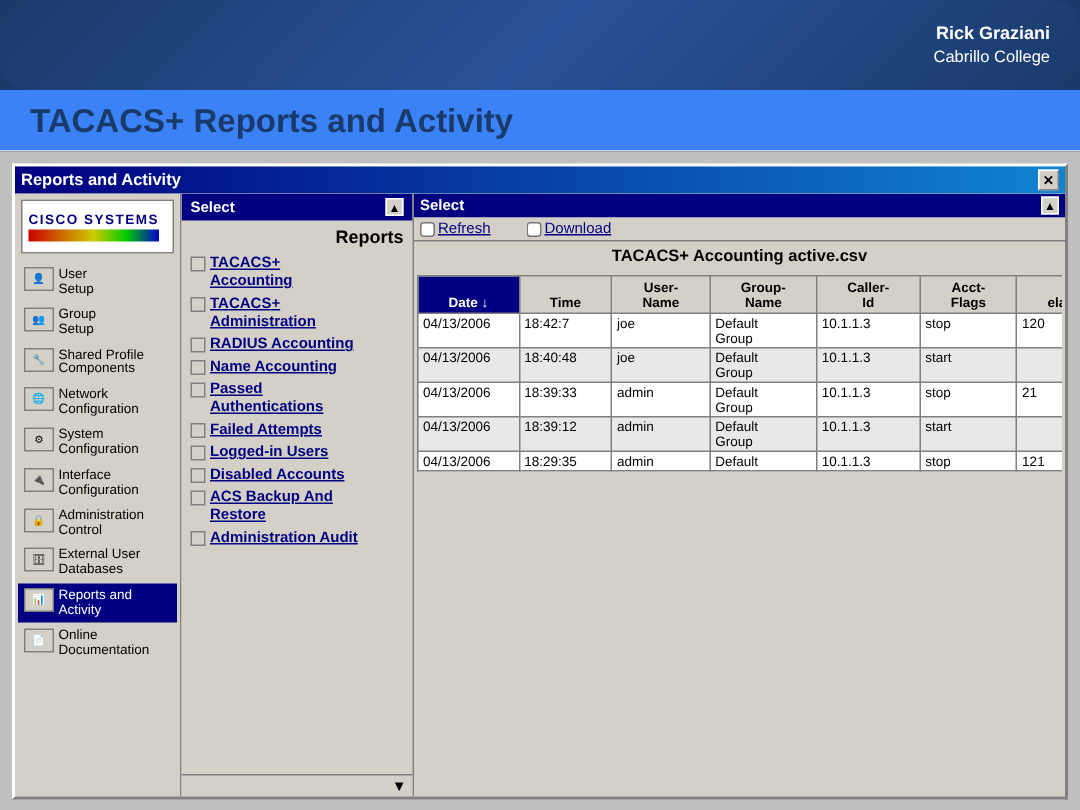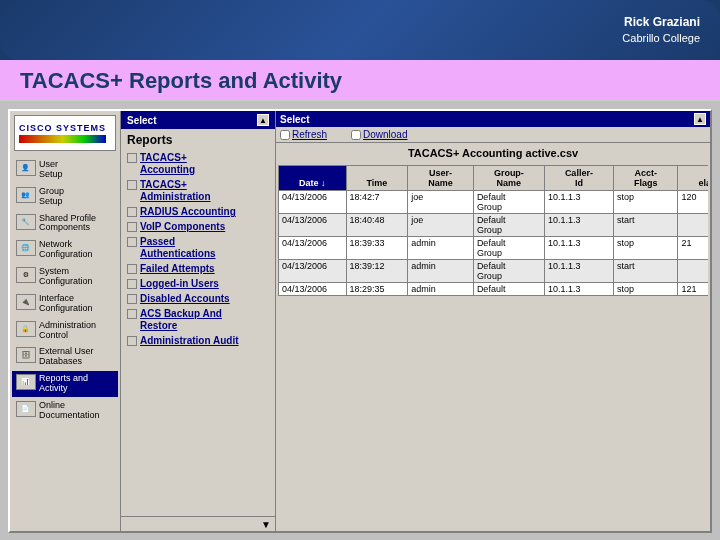--- a/index.html
+++ b/index.html
@@ -26,21 +26,21 @@
     .top-banner-text {
       color: white;
       font-size: 11px;
       text-align: right;
       line-height: 1.4;
     }
     .top-banner-text .name { font-weight: bold; font-size: 12px; }
 
     
     .slide-title-bar {
-      background: #f0abfc;
+      background: #3b82f6;
       padding: 8px 20px 6px 20px;
       border-bottom: 1px solid #ccc;
     }
     .slide-title {
       font-size: 22px;
       font-weight: bold;
       color: #1a3a6b;
     }
 
     
@@ -194,20 +194,21 @@
       justify-content: center;
       cursor: pointer;
       color: #000;
     }
 
     .reports-section-title {
       font-size: 12px;
       font-weight: bold;
       padding: 4px 6px 2px 6px;
       color: #000;
+      text-align: right;
     }
 
     .reports-list {
       flex: 1;
       overflow-y: auto;
       padding: 2px 4px;
     }
     .report-item {
       display: flex;
       align-items: flex-start;
@@ -335,20 +336,24 @@
 </div>
 
 <div class="slide-title-bar">
   <div class="slide-title">TACACS+ Reports and Activity</div>
 </div>
 
 <div class="main-content">
 
   <div class="window-box">
 
+    <div class="window-titlebar">
+      <span>Reports and Activity</span>
+      <div class="window-close-btn">✕</div>
+    </div>
 
     <div class="window-body">
 
       <div class="left-sidebar">
 
         <div class="cisco-logo">
           <div>
             <div class="cisco-logo-text">CISCO SYSTEMS</div>
             <div class="cisco-logo-bar"></div>
           </div>
@@ -414,21 +419,21 @@
           <div class="report-item">
             <div class="report-icon"></div>
             <span>TACACS+<br>Administration</span>
           </div>
           <div class="report-item">
             <div class="report-icon"></div>
             <span>RADIUS Accounting</span>
           </div>
           <div class="report-item">
             <div class="report-icon"></div>
-            <span>VoIP Components</span>
+            <span>Name Accounting</span>
           </div>
           <div class="report-item">
             <div class="report-icon"></div>
             <span>Passed<br>Authentications</span>
           </div>
           <div class="report-item">
             <div class="report-icon"></div>
             <span>Failed Attempts</span>
           </div>
           <div class="report-item">

